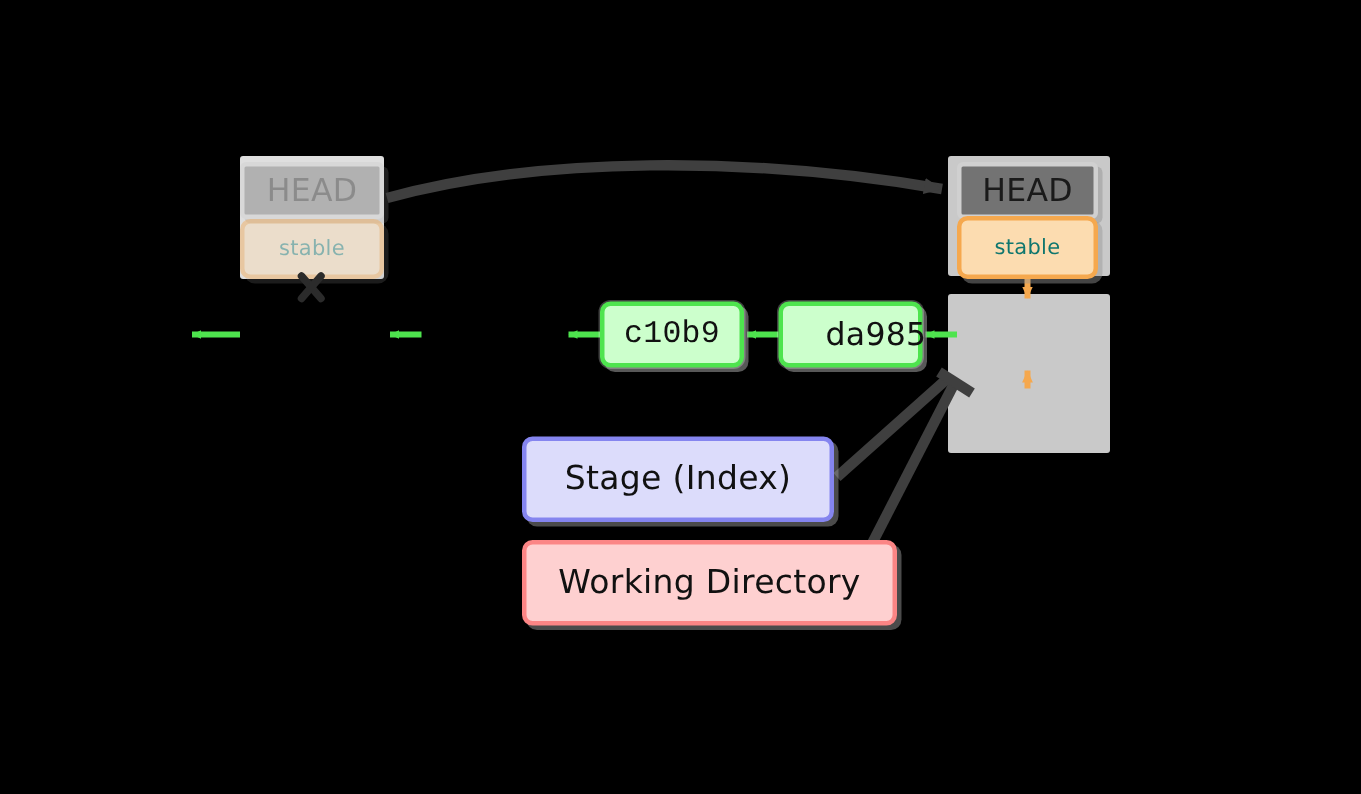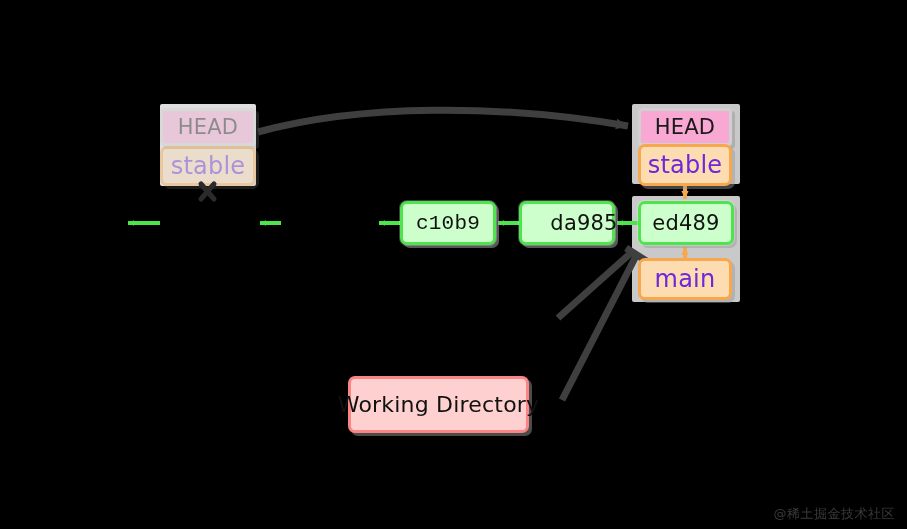--- a/index.html
+++ b/index.html
@@ -39,35 +39,35 @@
   .commit {
     background: #ccffcc;
     border-color: #4ee44e;
     color: #111111;
     font-size: 21px;
     box-shadow: 0 0 0 1px rgba(255,255,255,.25), 3px 3px 0 0 rgba(160,160,160,.55);
   }
 
   
   .headbox {
-    background: #f9a8d4;
+    background: #737373;
     border-color: #d0d0d0;
     color: #1a1a1a;
     font-size: 21px;
     border-radius: 4px;
     box-shadow: 3px 3px 0 0 rgba(150,150,150,.5);
     justify-content: center;
   }
 
   
   .branch {
     background: #fcdcb0;
     border-color: #f5a84e;
-    color: #6d28d9;
-    font-size: 24px;
+    color: #0f766e;
+    font-size: 14px;
     box-shadow: 3px 3px 0 0 rgba(150,150,150,.45);
   }
 
   
   .stage {
     background: #dcdcfb;
     border-color: #8585ef;
     color: #111111;
     font-size: 22px;
     box-shadow: 3px 3px 0 0 rgba(150,150,150,.5);
@@ -177,33 +177,29 @@
       <line x1="214" y1="184" x2="201" y2="199"></line>
     </g>
   </svg>
 
   <div class="node commit" style="left:400px; top:201px; width:96px; height:44px;font-family:Liberation Mono, monospace;">
     <span class="lbl">c10b9</span>
   </div>
   <div class="node commit" style="left:519px; top:201px; width:96px; height:44px;padding-left:34px;">
     <span class="lbl">da985</span>
   </div>
-  <div class="node commit" style="left:638px; top:201px; width:96px; height:44px;">
-    <span class="lbl">ed489</span>
-  </div>
 
   <div class="node headbox" style="left:638px; top:108px; width:94px; height:38px;">
     <span class="lbl">HEAD</span>
   </div>
   <div class="node branch" style="left:638px; top:144px; width:94px; height:42px;">
     <span class="lbl">stable</span>
   </div>
-  <div class="node branch" style="left:638px; top:258px; width:94px; height:42px;">
-    <span class="lbl">main</span>
-  </div>
-
-  <div class="node workdir" style="left:348px; top:376px; width:181px; height:57px;">
+
+  <div class="node stage" style="left:348px; top:291px; width:208px; height:57px;">
+    <span class="lbl">Stage (Index)</span>
+  </div>
+  <div class="node workdir" style="left:348px; top:360px; width:250px; height:57px;">
     <span class="lbl">Working Directory</span>
   </div>
 
-  <div id="watermark">@稀土掘金技术社区</div>
 
 </div>
 
 </body></html>

